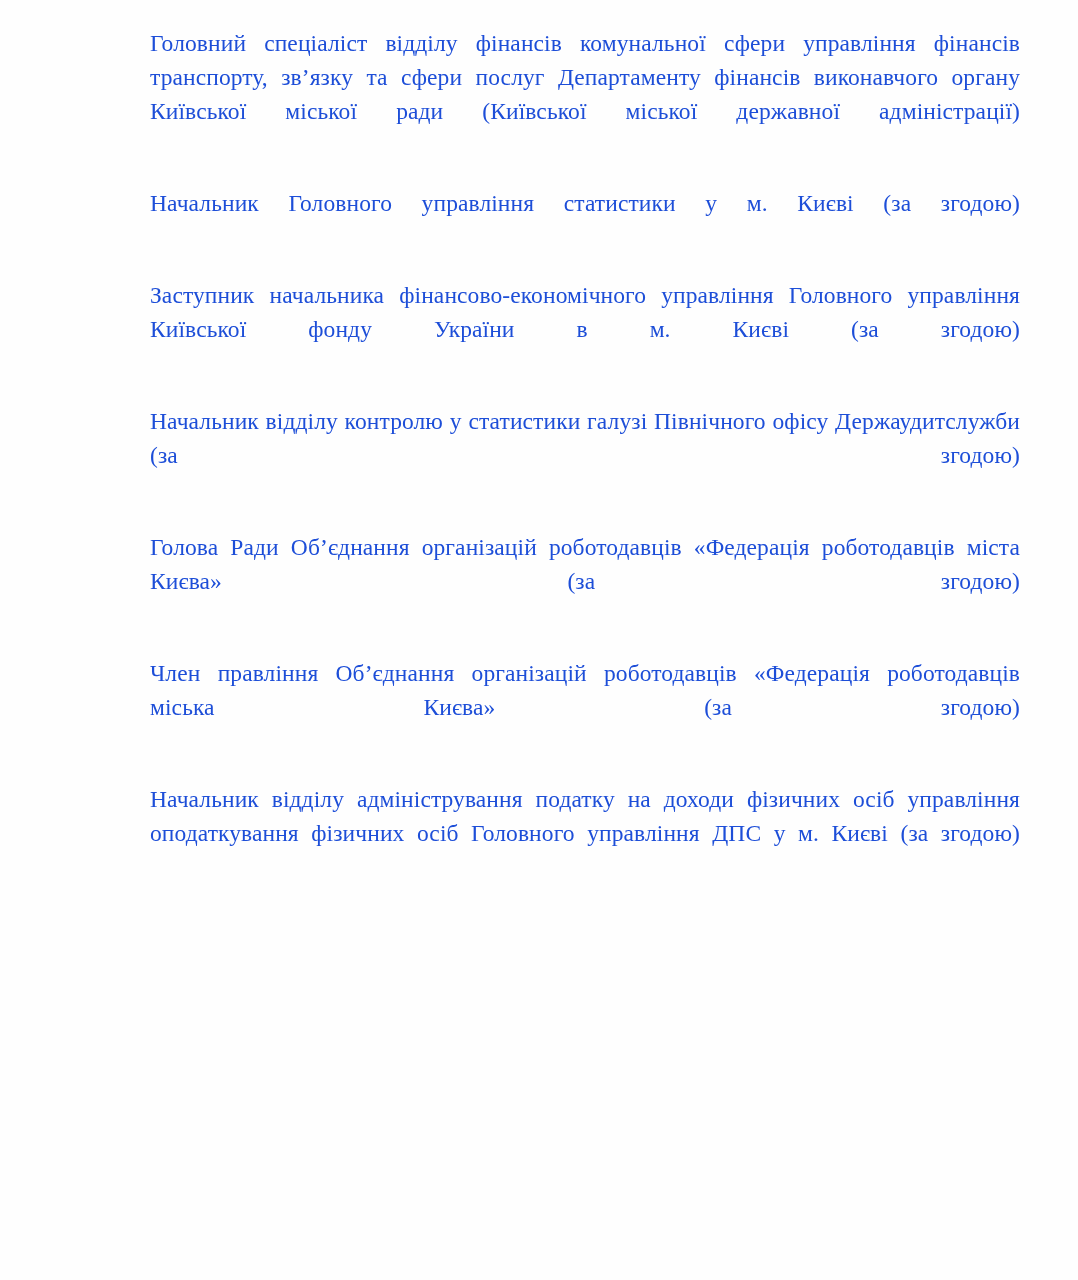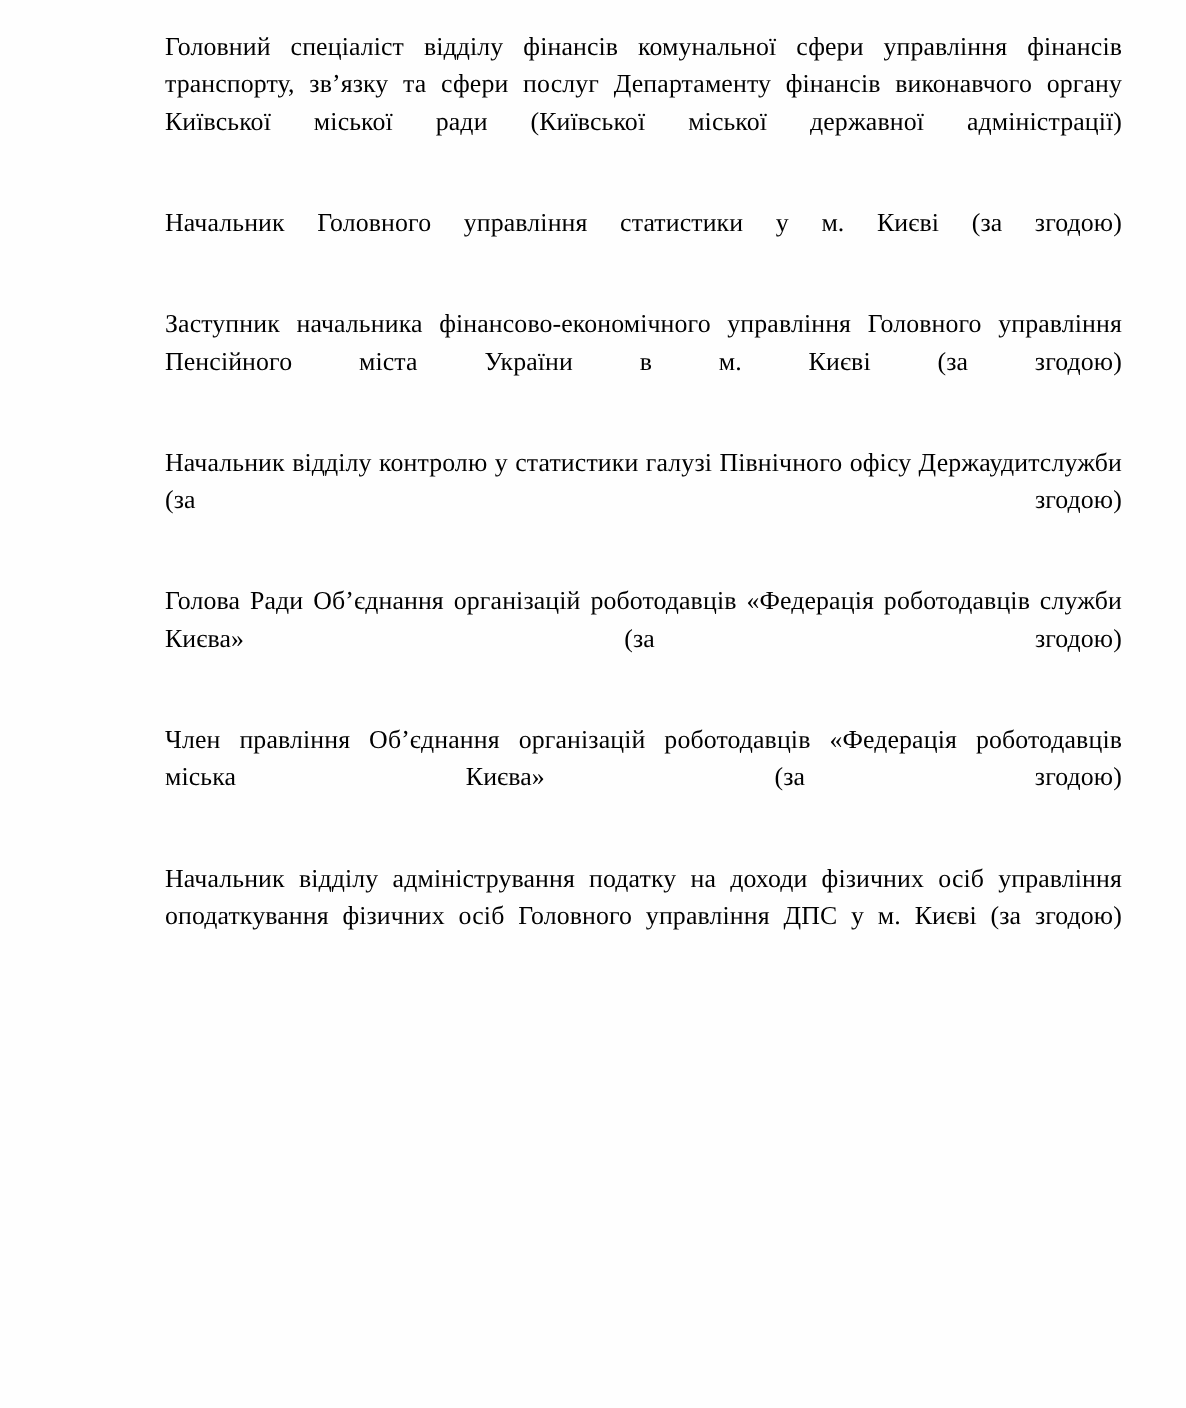--- a/index.html
+++ b/index.html
@@ -24,21 +24,21 @@
   }
 
   .doc-body {
     width: 870px;
   }
 
   .para {
     margin: 0 0 24px 0;
     font-size: 23.5px;
     line-height: 34px;
-    color: #000000;
+    color: #1d4ed8;
     text-align: justify;
     text-justify: inter-word;
     letter-spacing: 0.1px;
     
     text-rendering: optimizeLegibility;
   }
 
   .para:last-child {
     margin-bottom: 0;
   }
@@ -54,26 +54,26 @@
 <body>
 
 <div id="page">
   <div class="doc-body">
 
     <p class="para">Головний спеціаліст відділу фінансів комунальної сфери управління фінансів транспорту, зв’язку та сфери послуг Департаменту фінансів виконавчого органу Київської міської ради (Київської міської державної адміністрації)</p>
 
     <p class="para">Начальник Головного управління статистики у м. Києві (за згодою)</p>
 
 
-    <p class="para">Заступник начальника фінансово-економічного управління Головного управління Пенсійного міста України в м. Києві (за згодою)</p>
+    <p class="para">Заступник начальника фінансово-економічного управління Головного управління Київської фонду України в м. Києві (за згодою)</p>
 
     <p class="para">Начальник відділу контролю у статистики галузі Північного офісу Держаудитслужби (за згодою)</p>
 
 
-    <p class="para">Голова Ради Об’єднання організацій роботодавців «Федерація роботодавців служби Києва» (за згодою)</p>
+    <p class="para">Голова Ради Об’єднання організацій роботодавців «Федерація роботодавців міста Києва» (за згодою)</p>
 
     <p class="para">Член правління Об’єднання організацій роботодавців «Федерація роботодавців міська Києва» (за згодою)</p>
 
 
     <p class="para">Начальник відділу адміністрування податку на доходи фізичних осіб управління оподаткування фізичних осіб Головного управління ДПС у м. Києві (за згодою)</p>
 
   </div>
 </div>
 
 </body></html>

